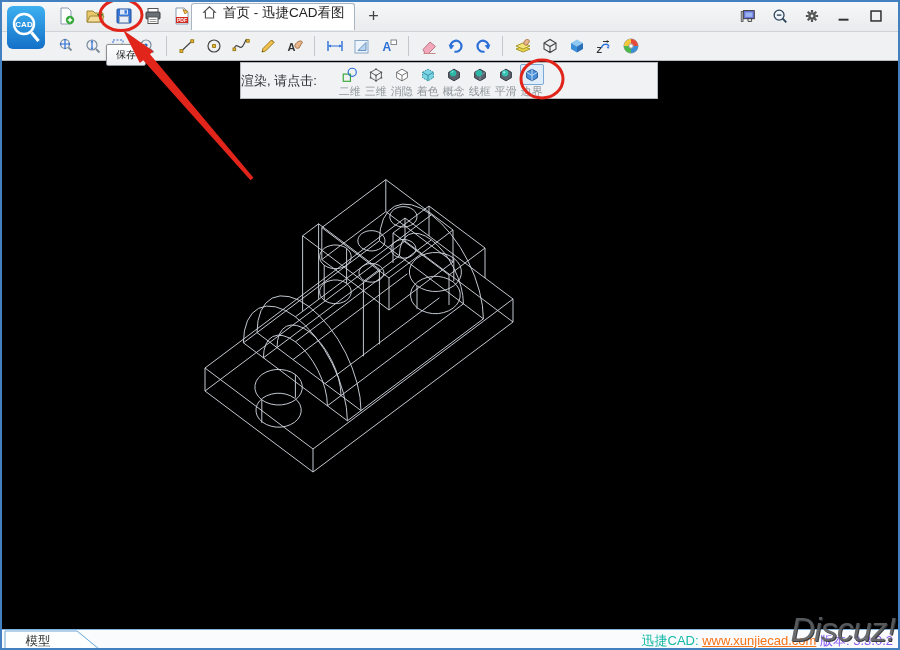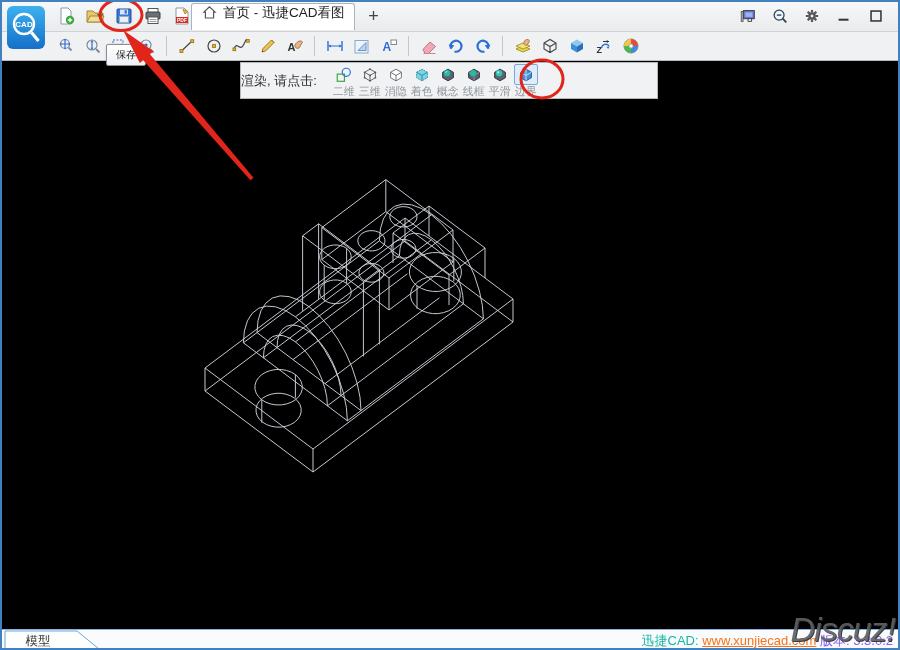--- a/index.html
+++ b/index.html
@@ -17,21 +17,21 @@
 .tabx{font-size:13px;color:#555;margin-left:8px;padding:0 2px;cursor:pointer}
 .newtab{width:24px;height:26px;border:none;background:none;font-size:18px;color:#444;cursor:pointer;padding:0;margin-left:2px}
 .sys-btns{position:absolute;left:736px;top:4px;display:flex;gap:8px;z-index:5}
 .toolbar{position:absolute;left:0;top:32px;width:900px;height:29px;background:#f0f1f3;border-bottom:1px solid #b9bdc1;z-index:3;display:flex;align-items:center;padding-left:52px;box-sizing:border-box}
 .tb2{width:27px;height:25px;display:flex;align-items:center;justify-content:center;border:1px solid transparent;background:none;padding:0;cursor:pointer}
 .sep2{width:1px;height:20px;background:#c4c8cc;margin:0 6px}
 .canvas{position:absolute;left:0;top:61px;width:900px;height:568px;background:#000;z-index:1}
 #wf{position:absolute;left:0;top:0;z-index:2;pointer-events:none}
 .render-panel{position:absolute;left:240px;top:62px;width:418px;height:37px;background:#f1f2f3;border:1px solid #b5b9bd;z-index:4;display:flex;box-sizing:border-box}
 .rp-label{font-size:13px;color:#2a2e33;padding:9px 4px 0 0;white-space:nowrap}
-.rp-btns{display:flex;margin-left:10px}
+.rp-btns{display:flex;margin-left:16px}
 .rp-btn{width:26px;display:flex;flex-direction:column;align-items:center;background:none;border:none;padding:1px 0 0;cursor:pointer}
 .rp-ico{width:24px;height:21px;display:flex;align-items:center;justify-content:center;border:1px solid transparent;box-sizing:border-box}
 .rp-btn.selected .rp-ico{border:1px solid #7aa8d8;background:#dfecf9;border-radius:2px}
 .rp-lab{font-size:11px;color:#8f969c;line-height:13px;white-space:nowrap}
 .tooltip{position:absolute;left:106px;top:44px;z-index:12;background:linear-gradient(#ffffff,#eef0f4);border:1px solid #8a8f94;border-radius:2px;padding:3px 9px;font-size:10px;color:#222;box-shadow:1px 1px 3px rgba(0,0,0,.35)}
 .statusbar{position:absolute;left:0;top:629px;width:900px;height:21px;background:#fafbfc;border-top:1px solid #7fb2dc;z-index:3;box-sizing:border-box}
 .model-tab{position:absolute;left:4px;top:630px;z-index:6;cursor:pointer}
 .status-right{position:absolute;right:7px;top:632px;z-index:6;font-size:13px;white-space:nowrap}
 .sr-brand{color:#14b8a6}
 .sr-url{color:#f97316;text-decoration:underline;cursor:pointer}

